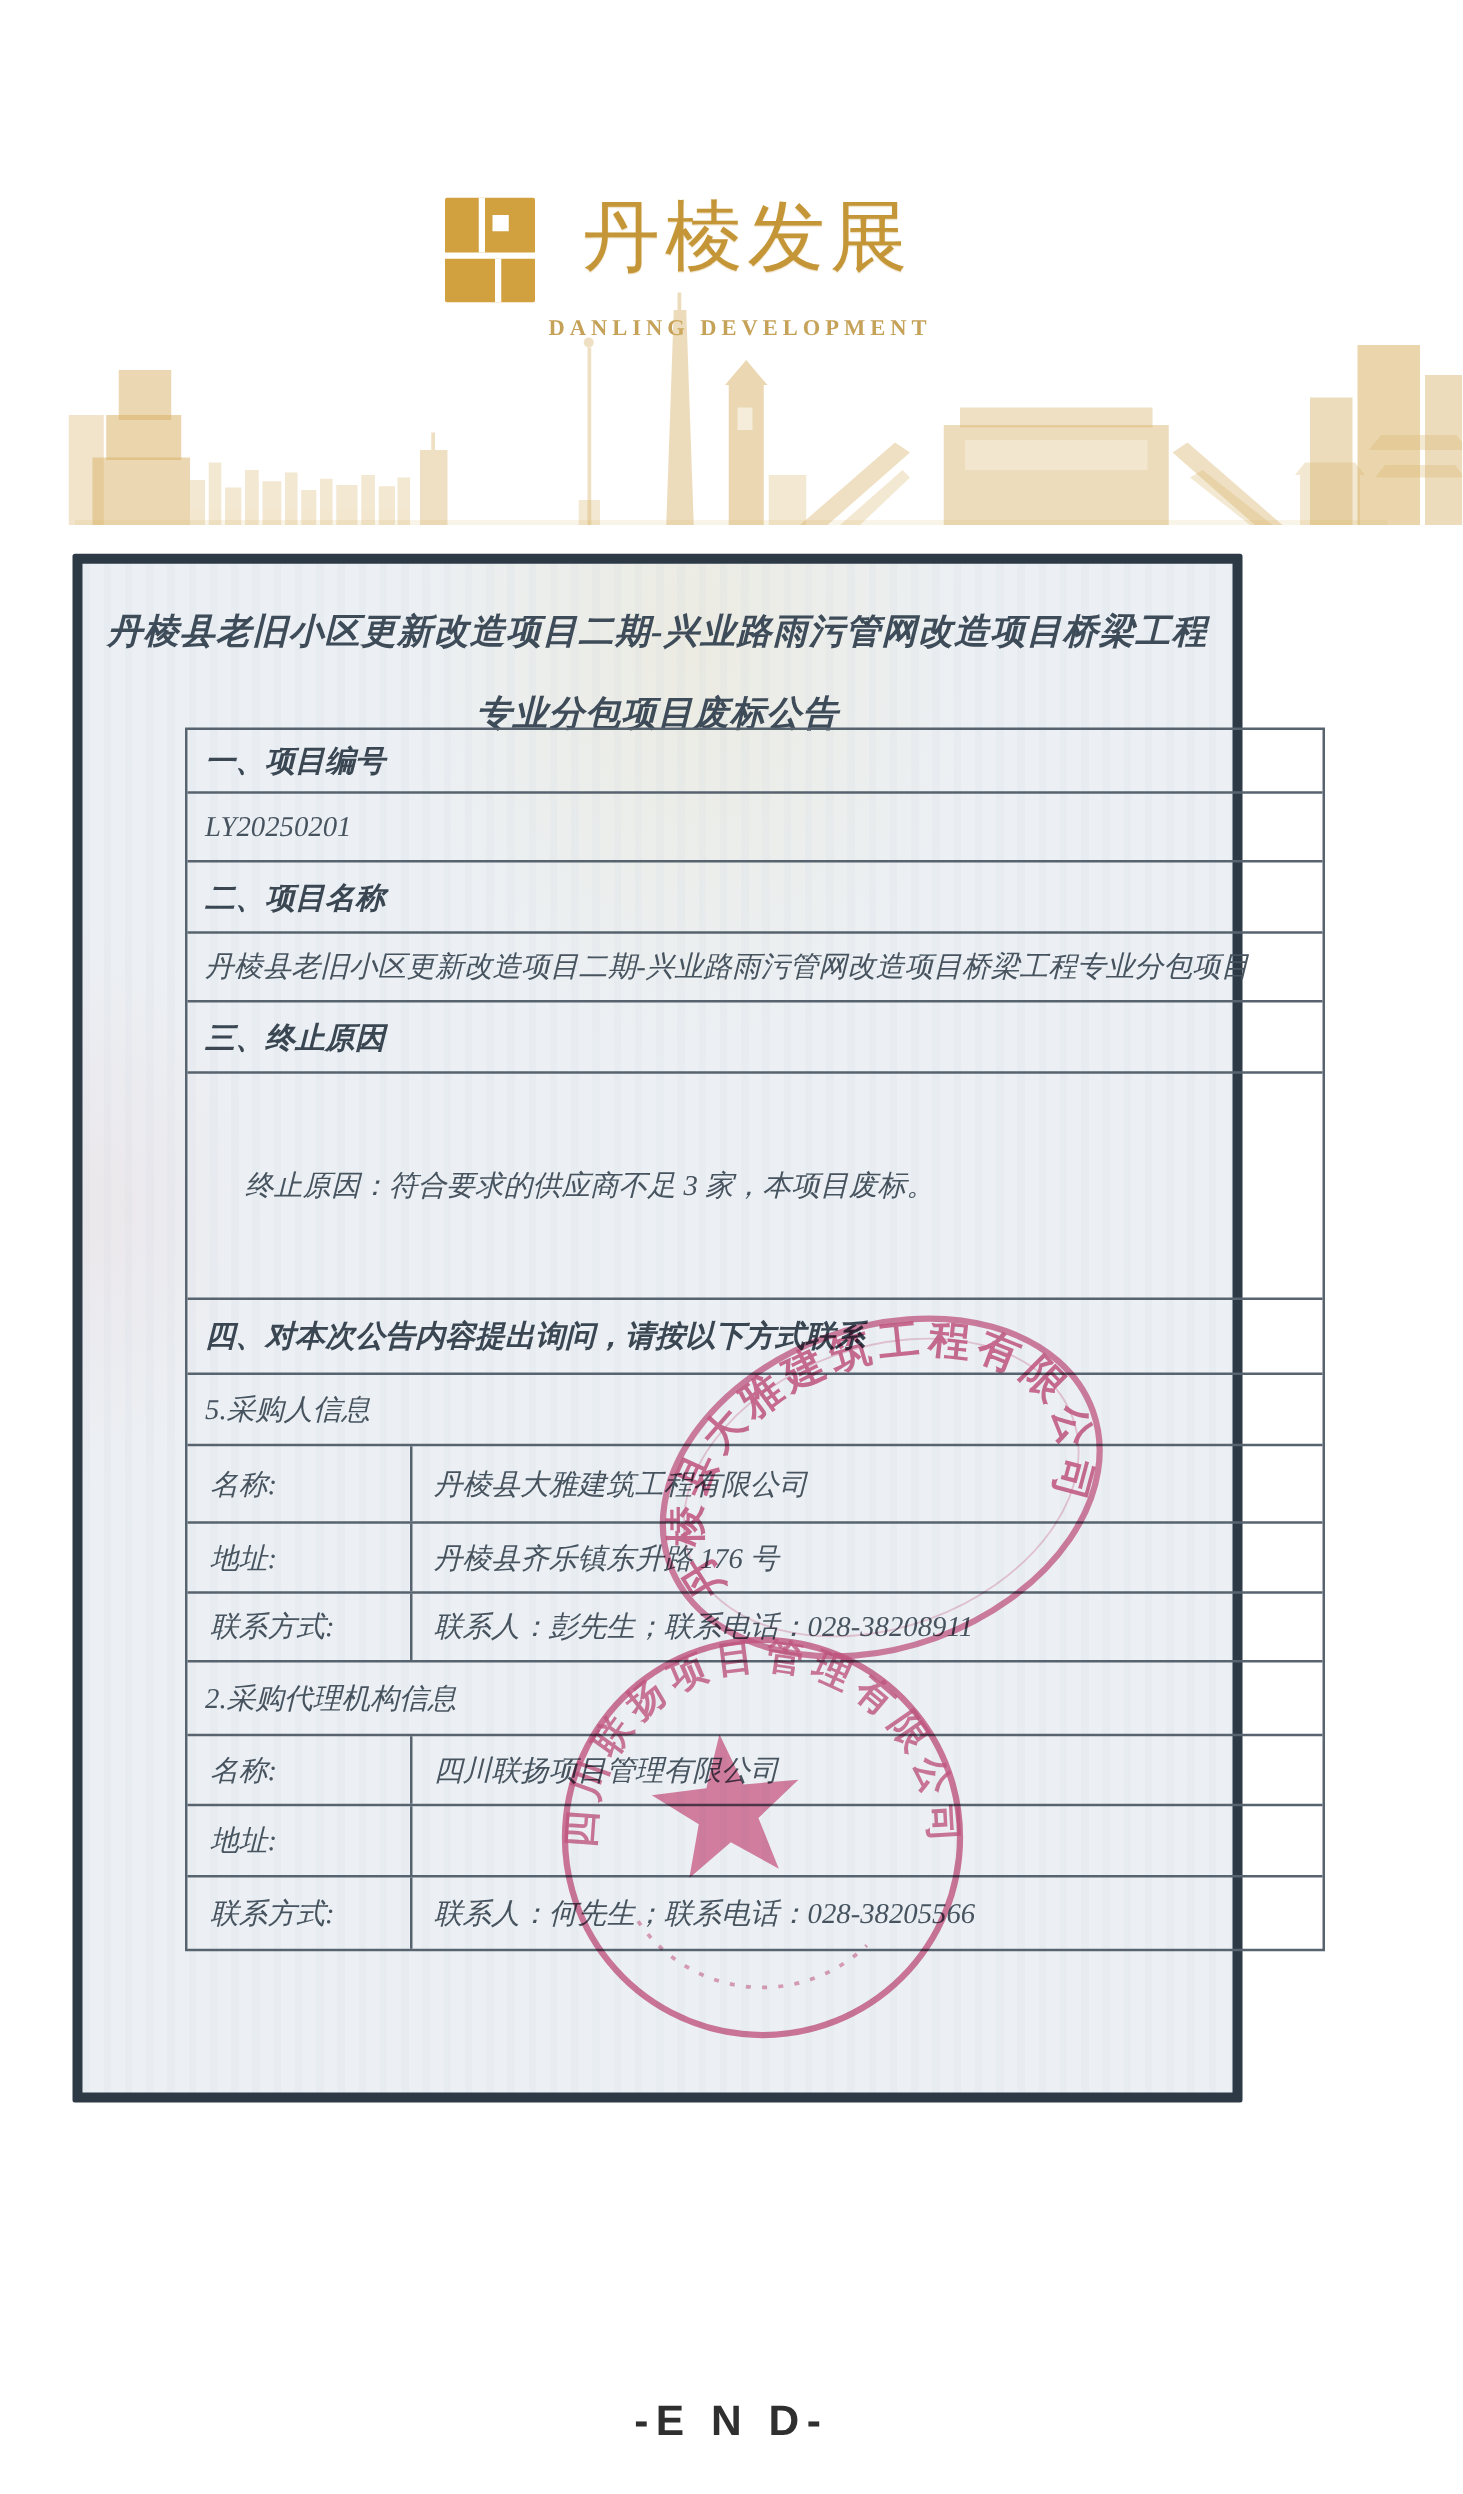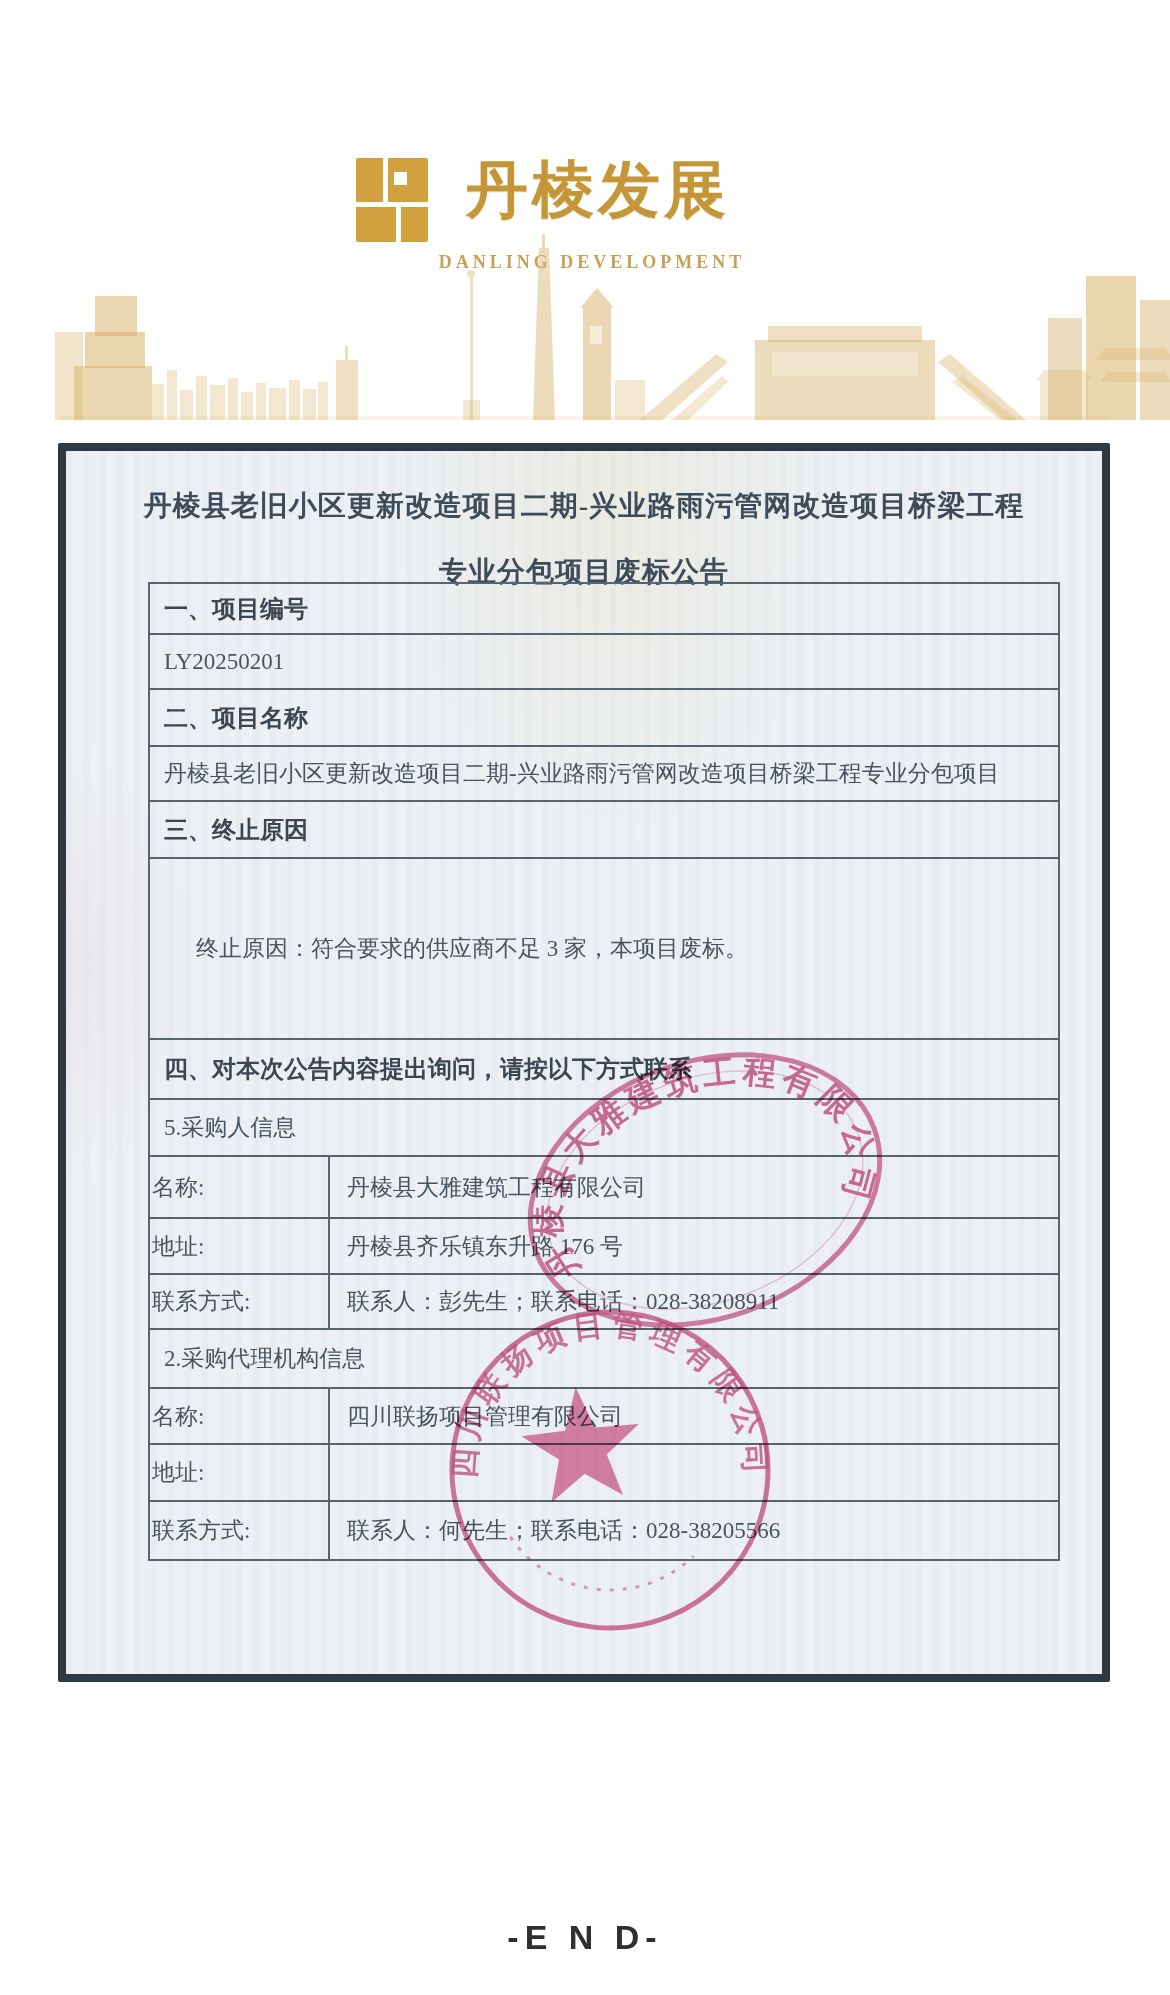--- a/index.html
+++ b/index.html
@@ -2,53 +2,53 @@
 <html><head>
 <meta charset="utf-8">
 <style>
   html,body{margin:0;padding:0;background:#ffffff;}
   .page{position:relative;width:1170px;height:1995px;background:#ffffff;overflow:hidden;
         font-family:"Liberation Serif","DejaVu Serif",serif;}
 
   
   .brand-icon{position:absolute;left:356px;top:158px;width:72px;height:84px;}
   .brand-cn{position:absolute;left:466px;top:148px;font-size:62px;line-height:84px;
-            letter-spacing:4px;font-weight:700;color:#c49637;
+            letter-spacing:4px;font-weight:400;color:#c49637;
             text-shadow:0 1px 1px rgba(190,140,40,.35);text-align:right;}
   .brand-en{position:absolute;left:430px;top:252px;width:324px;text-align:center;
             font-size:18px;letter-spacing:4px;color:#c5a258;font-weight:600;
             font-family:"Liberation Serif",serif;}
 
   
   .skyline{position:absolute;left:0;top:230px;width:1170px;height:193px;}
 
   
-  .doc{position:absolute;left:58px;top:443px;width:1052px;height:1239px;box-sizing:border-box;
+  .doc{position:absolute;left:58px;top:443px;width:936px;height:1239px;box-sizing:border-box;
        border:8px solid #2d3a46;border-radius:2px;
        background-color:#ecf0f4;
        background-image:
          repeating-linear-gradient(90deg, rgba(185,198,215,.09) 0 6px, rgba(0,0,0,0) 6px 17px),
          radial-gradient(ellipse 330px 480px at 53% 5%, rgba(236,222,172,.25), rgba(0,0,0,0) 70%),
-         radial-gradient(ellipse 190px 320px at 1% 42%, rgba(228,168,168,.12), rgba(0,0,0,0) 70%);}
+         radial-gradient(ellipse 190px 320px at 1% 42%, rgba(228,168,168,.12), rgba(0,0,0,0) 70%); font-style: italic;}
   .doc-title{position:absolute;top:22px;left:0;width:100%;text-align:center;
              color:#3e4b58;font-weight:700;font-size:28px;letter-spacing:1px;}
   .doc-title .t1{line-height:66px;}
   .doc-title .t2{line-height:66px;}
 
   
   .tbl{position:absolute;left:82px;top:131px;width:912px;box-sizing:border-box;
        border:2px solid #57636e;color:#47545f;font-size:23px;}
   .row{box-sizing:border-box;border-bottom:2px solid #57636e;display:flex;align-items:center;
        padding-left:14px;background:transparent;}
   .row:last-child{border-bottom:none;}
   .row.head{font-weight:700;color:#3a4753;font-size:24px;}
   .row.tall{align-items:center;padding-left:46px;}
   .row.pair{padding-left:0;}
   .cell-label{width:180px;box-sizing:border-box;border-right:2px solid #57636e;
-              align-self:stretch;display:flex;align-items:center;padding-left:2px;}
+              align-self:stretch;display:flex;align-items:center;padding-left:18px;}
   .cell-value{flex:1;padding-left:17px;}
 
   
   .stamps{position:absolute;left:0;top:0;width:1170px;height:1995px;
           mix-blend-mode:multiply;pointer-events:none;}
 
   
   .end-mark{position:absolute;left:0;top:1918px;width:100%;text-align:center;
             font-family:"Liberation Sans","DejaVu Sans",sans-serif;font-weight:700;
             font-size:34px;letter-spacing:6px;color:#2f2f2f;}

